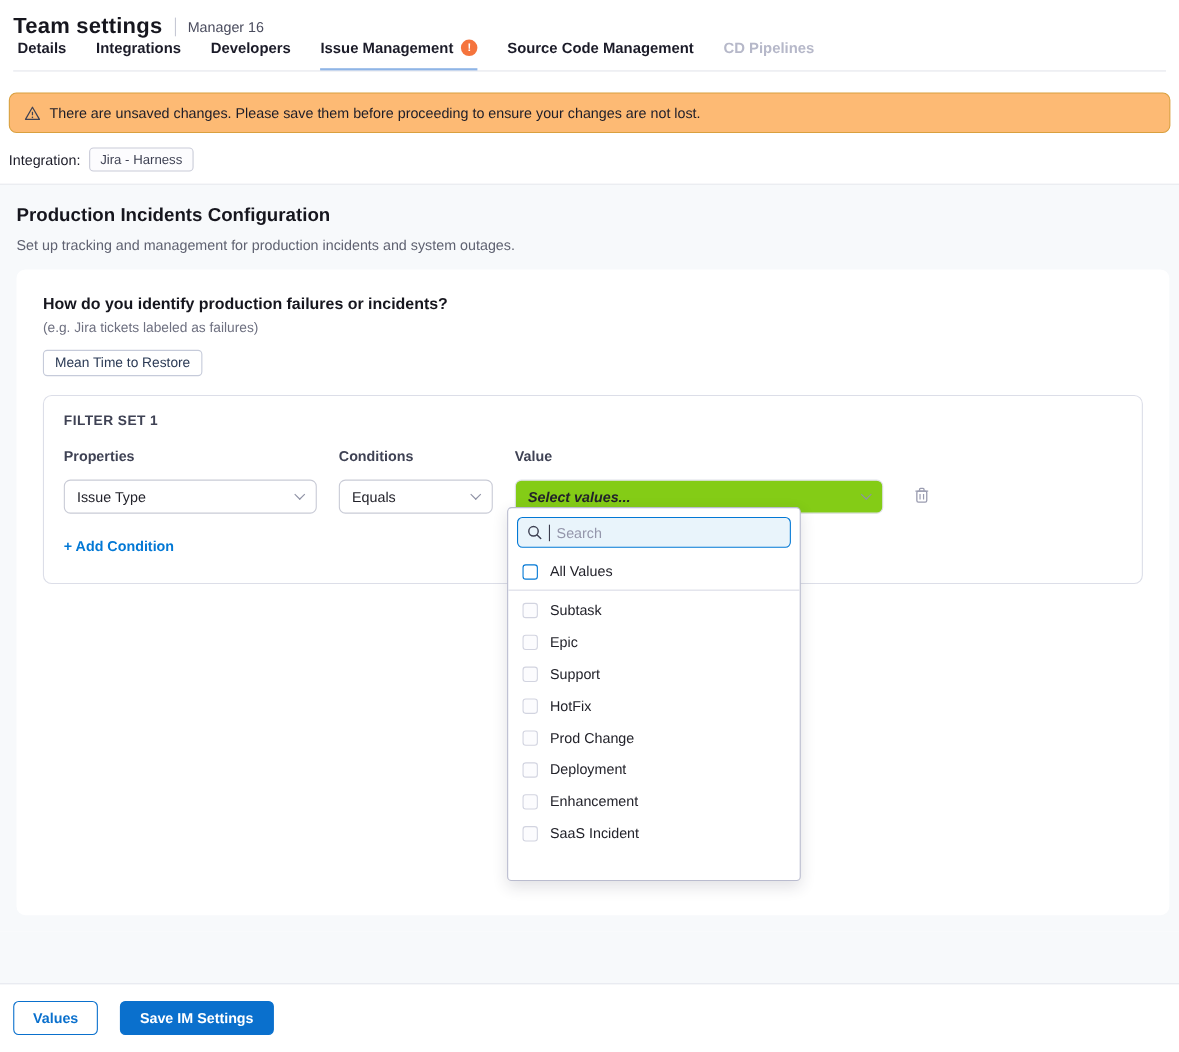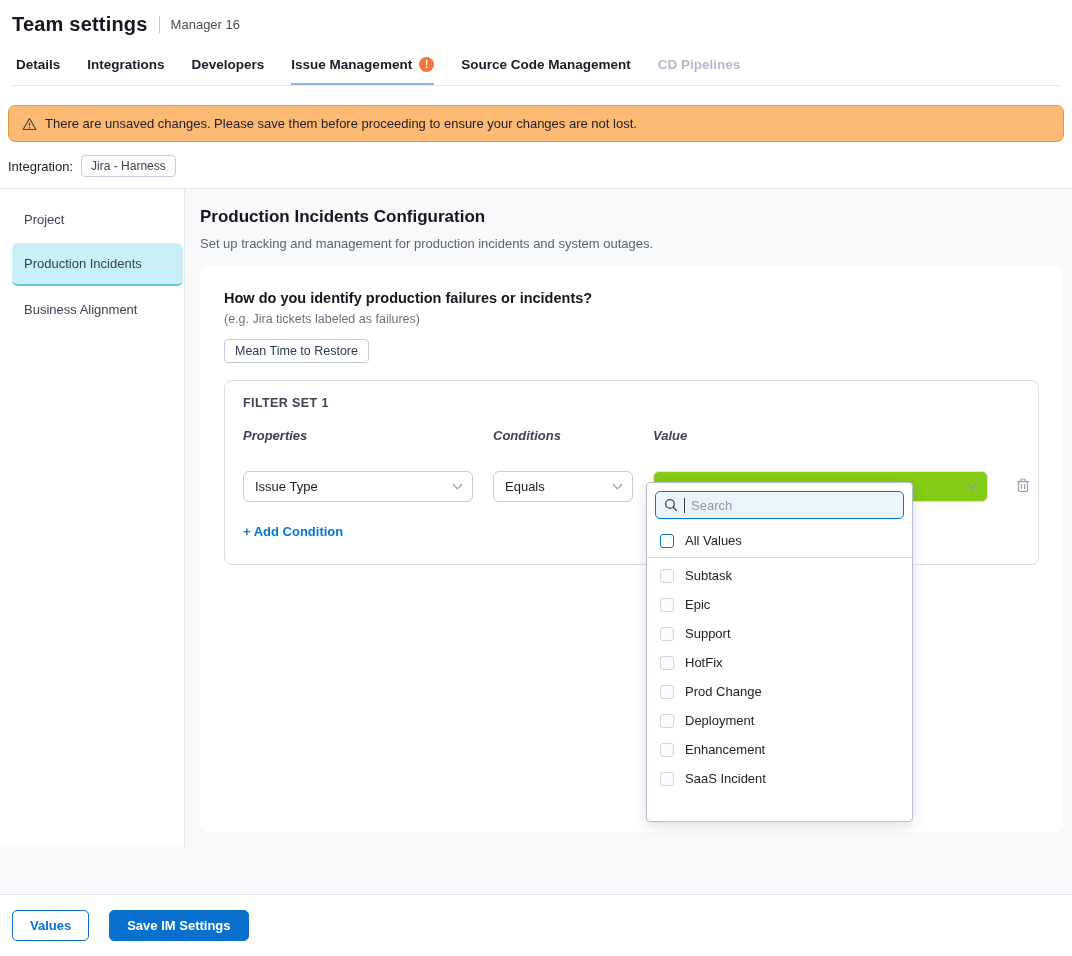--- a/index.html
+++ b/index.html
@@ -8,21 +8,21 @@
     font-family:"Liberation Sans", sans-serif;
     background:#ffffff; color:#1b1b28;
     display:flex; flex-direction:column; overflow:hidden;
   }
   
   .page-header { padding:13px 12px 0; background:#fff; }
   .title-row { display:flex; align-items:center; }
   .page-title { font-size:20px; font-weight:700; color:#16161e; letter-spacing:.2px; }
   .title-sub { font-size:13px; color:#4a4c5e; margin-left:11px; padding-left:11px; border-left:1px solid #c6c8d4; line-height:17px; }
   
-  .tabbar { display:flex; gap:27px; margin-top:21px; border-bottom:1px solid #e3e5ec; padding:0 4px; }
+  .tabbar { display:flex; gap:27px; margin-top:0; border-bottom:1px solid #e3e5ec; padding:0 4px; }
   .tab { font-size:13.5px; font-weight:600; color:#1b1b28; padding:0 0 11px; cursor:pointer;
          border-bottom:2px solid transparent; display:flex; align-items:center; gap:7px; }
   .tab.active { border-bottom-color:#8fb5e6; }
   .tab.disabled { color:#b6b8c9; font-weight:600; }
   .tab-badge { width:15px; height:15px; border-radius:50%; background:#f5743d; color:#fff;
                font-size:10px; font-weight:700; display:flex; align-items:center; justify-content:center; }
   
   .banner { margin:19px 8px 0; background:#fdba74; border:1px solid #d9a03f; border-radius:7px;
             padding:10px 13px; display:flex; align-items:center; gap:8px; font-size:13px; color:#1c1c28; }
   .warn-icon { width:15px; height:14px; flex:none; }
@@ -42,21 +42,21 @@
   .main-sub { font-size:13px; color:#5f6271; margin-top:9px; }
   .card { background:#fff; border-radius:8px; margin-top:15px; flex:1; padding:24px; position:relative; }
   .question { font-size:14.5px; font-weight:700; color:#16161e; }
   .hint { font-size:12.5px; color:#6e7080; margin-top:6px; }
   .metric-chip { display:inline-block; margin-top:13px; border:1px solid #c6cbda; border-radius:4px;
                  background:#fff; padding:4px 10px; font-size:12.5px; color:#2b3a55; cursor:pointer; }
   
   .filter-panel { border:1px solid #dcdee8; border-radius:8px; margin-top:17px; padding:15px 18px 24px; }
   .filter-title { font-size:12.5px; font-weight:700; color:#3f4254; letter-spacing:.4px; }
   .filter-grid { display:grid; grid-template-columns:230px 140px 335px 30px; column-gap:20px; margin-top:18px; }
-  .col-head { font-size:13px; font-weight:700; color:#3f4254; margin-bottom:28px;font-style:italic; }
+  .col-head { font-size:13px; font-weight:700; color:#3f4254; margin-bottom:14px; }
   .select { height:31px; border:1px solid #c9cbd6; border-radius:6px; background:#fff; display:flex;
             align-items:center; padding:0 11px; font-size:13px; color:#22222a; cursor:pointer; }
   .select .lbl { flex:1; }
   .select.filled { background:#84cc16; border-color:#e0e1ea; font-weight:700;font-style:italic; }
   .chev { width:7px; height:7px; border-right:1.6px solid #8f92a5; border-bottom:1.6px solid #8f92a5;
           transform:rotate(45deg); margin-top:-4px; flex:none; }
   .trash-btn { align-self:center; background:none; border:none; cursor:pointer; padding:2px; }
   .add-condition { margin-top:22px; font-size:13px; font-weight:700; color:#0278d5; cursor:pointer; display:inline-block; }
   
   .dropdown { position:absolute; left:446px; top:216px; width:267px; height:340px; background:#fff;
@@ -123,25 +123,20 @@
   <span>There are unsaved changes. Please save them before proceeding to ensure your changes are not lost.</span>
 </div>
 
 <div class="integration-row">
   <span>Integration:</span>
   <span class="chip">Jira - Harness</span>
 </div>
 <div class="top-divider"></div>
 
 <div class="content">
-  <aside class="sidebar">
-    <div class="side-item">Project</div>
-    <div class="side-item selected">Production Incidents</div>
-    <div class="side-item">Business Alignment</div>
-  </aside>
 
   <section class="main">
     <h2 class="main-title">Production Incidents Configuration</h2>
     <div class="main-sub">Set up tracking and management for production incidents and system outages.</div>
 
     <div class="card">
       <div class="question">How do you identify production failures or incidents?</div>
       <div class="hint">(e.g. Jira tickets labeled as failures)</div>
       <span class="metric-chip">Mean Time to Restore</span>
 

